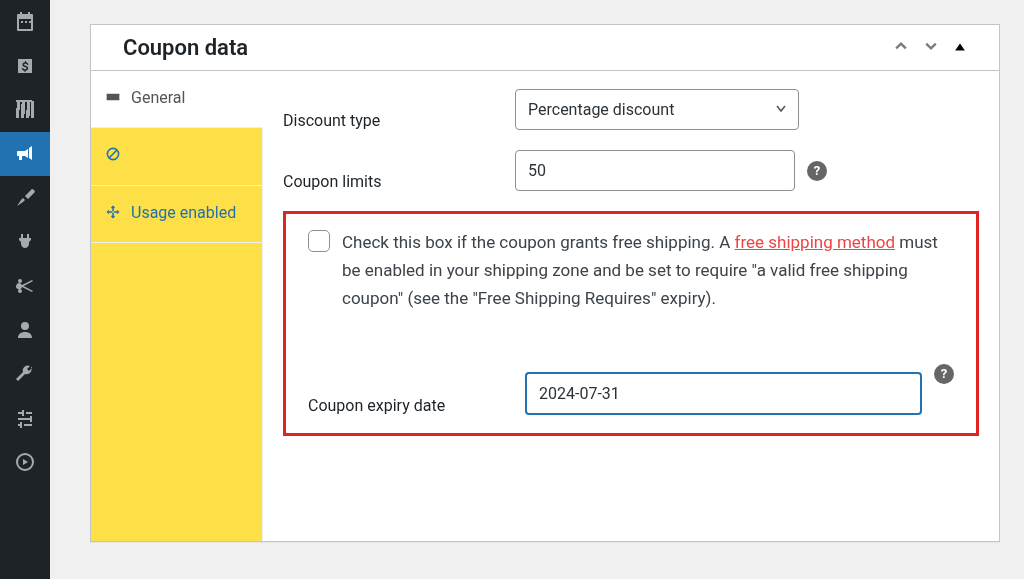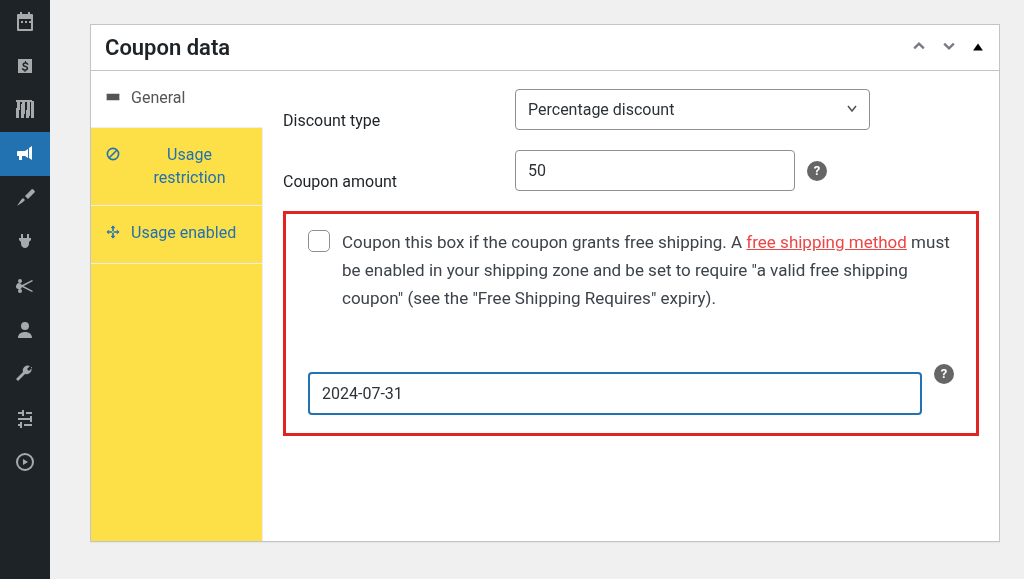--- a/index.html
+++ b/index.html
@@ -49,21 +49,21 @@
     }
     .metabox {
       background: #fff;
       border: 1px solid #c3c4c7;
       box-shadow: 0 1px 1px rgba(0,0,0,.04);
     }
     .metabox-header {
       display: flex;
       align-items: center;
       justify-content: space-between;
-      padding: 10px 14px;
+      padding: 10px 32px;
       border-bottom: 1px solid #c3c4c7;
       text-align: center;
     }
     .metabox-title {
       font-size: 22px;
       font-weight: 600;
       color: #1d2327;
     }
     .metabox-controls {
       display: flex;
@@ -118,21 +118,21 @@
       width: 220px;
       flex-shrink: 0;
       color: #1d2327;
       font-size: 16px;
       padding-top: 7px;
       font-weight: 400;
     }
     .form-control { flex: 1; display: flex; align-items: center; gap: 12px; }
     .select-wrap {
       position: relative;
-      width: 355px;
+      width: 284px;
     }
     select, input[type="text"] {
       width: 100%;
       padding: 10px 12px;
       border: 1px solid #8c8f94;
       border-radius: 4px;
       font-size: 16px;
       color: #2c3338;
       background: #fff;
       font-family: inherit;
@@ -282,21 +282,20 @@
           <span class="icon"><svg viewBox="0 0 20 20">
                 <path d="M2 6h16v3a2 2 0 000 2v3H2v-3a2 2 0 000-2V6z"></path>
               </svg></span>
           <span>General</span>
         </div>
         <div class="tab">
           <span class="icon"><svg viewBox="0 0 20 20">
                 <circle cx="10" cy="10" r="7" fill="none" stroke="currentColor" stroke-width="2"></circle>
                 <line x1="5" y1="15" x2="15" y2="5" stroke="currentColor" stroke-width="2"></line>
               </svg></span>
-          <span>Usage restriction</span>
         </div>
         <div class="tab">
           <span class="icon"><svg viewBox="0 0 20 20">
                 <path d="M10 3v6M4 10h5M10 11v6M11 10h5" stroke="currentColor" stroke-width="2" fill="none"></path>
                 <path d="M8 5l2-2 2 2M5 8l-2 2 2 2M12 15l-2 2-2-2M15 12l2-2-2-2" stroke="currentColor" stroke-width="1.5" fill="none"></path>
               </svg></span>
           <span>Usage enabled</span>
         </div>
       </div>
       <div class="panel">
@@ -308,36 +307,37 @@
                 <option>Percentage discount</option>
               </select>
               <span class="select-chevron"><svg width="16" height="16" viewBox="0 0 20 20">
                     <path d="M5 7l5 6 5-6" fill="none" stroke="currentColor" stroke-width="2"></path>
                   </svg></span>
             </div>
           </div>
         </div>
 
         <div class="form-row">
-          <label class="form-label">Coupon amount</label>
+          <label class="form-label">Coupon limits</label>
           <div class="form-control">
             <input type="text" style="width: 280px;" value="50">
             <span class="help-tip">?</span>
           </div>
         </div>
 
         <div class="highlight-section">
           <div class="form-row">
             <div class="checkbox-wrap">
               <input type="checkbox" style="">
-              <span class="checkbox-text"><span>Coupon this box if the coupon grants free shipping. A </span><a href="#">free shipping method</a><span> must be enabled in your shipping zone and be set to require "a valid free shipping coupon" (see the "Free Shipping Requires" expiry).</span></span>
+              <span class="checkbox-text"><span>Check this box if the coupon grants free shipping. A </span><a href="#">free shipping method</a><span> must be enabled in your shipping zone and be set to require "a valid free shipping coupon" (see the "Free Shipping Requires" expiry).</span></span>
             </div>
           </div>
 
           <div class="form-row" style="margin-bottom:0">
+            <label class="form-label">Coupon expiry date</label>
             <div class="form-control">
               <input type="text" class="date-input" value="2024-07-31" style="">
               <span class="help-tip">?</span>
             </div>
           </div>
         </div>
       </div>
     </div>
   </div>
 </div>

